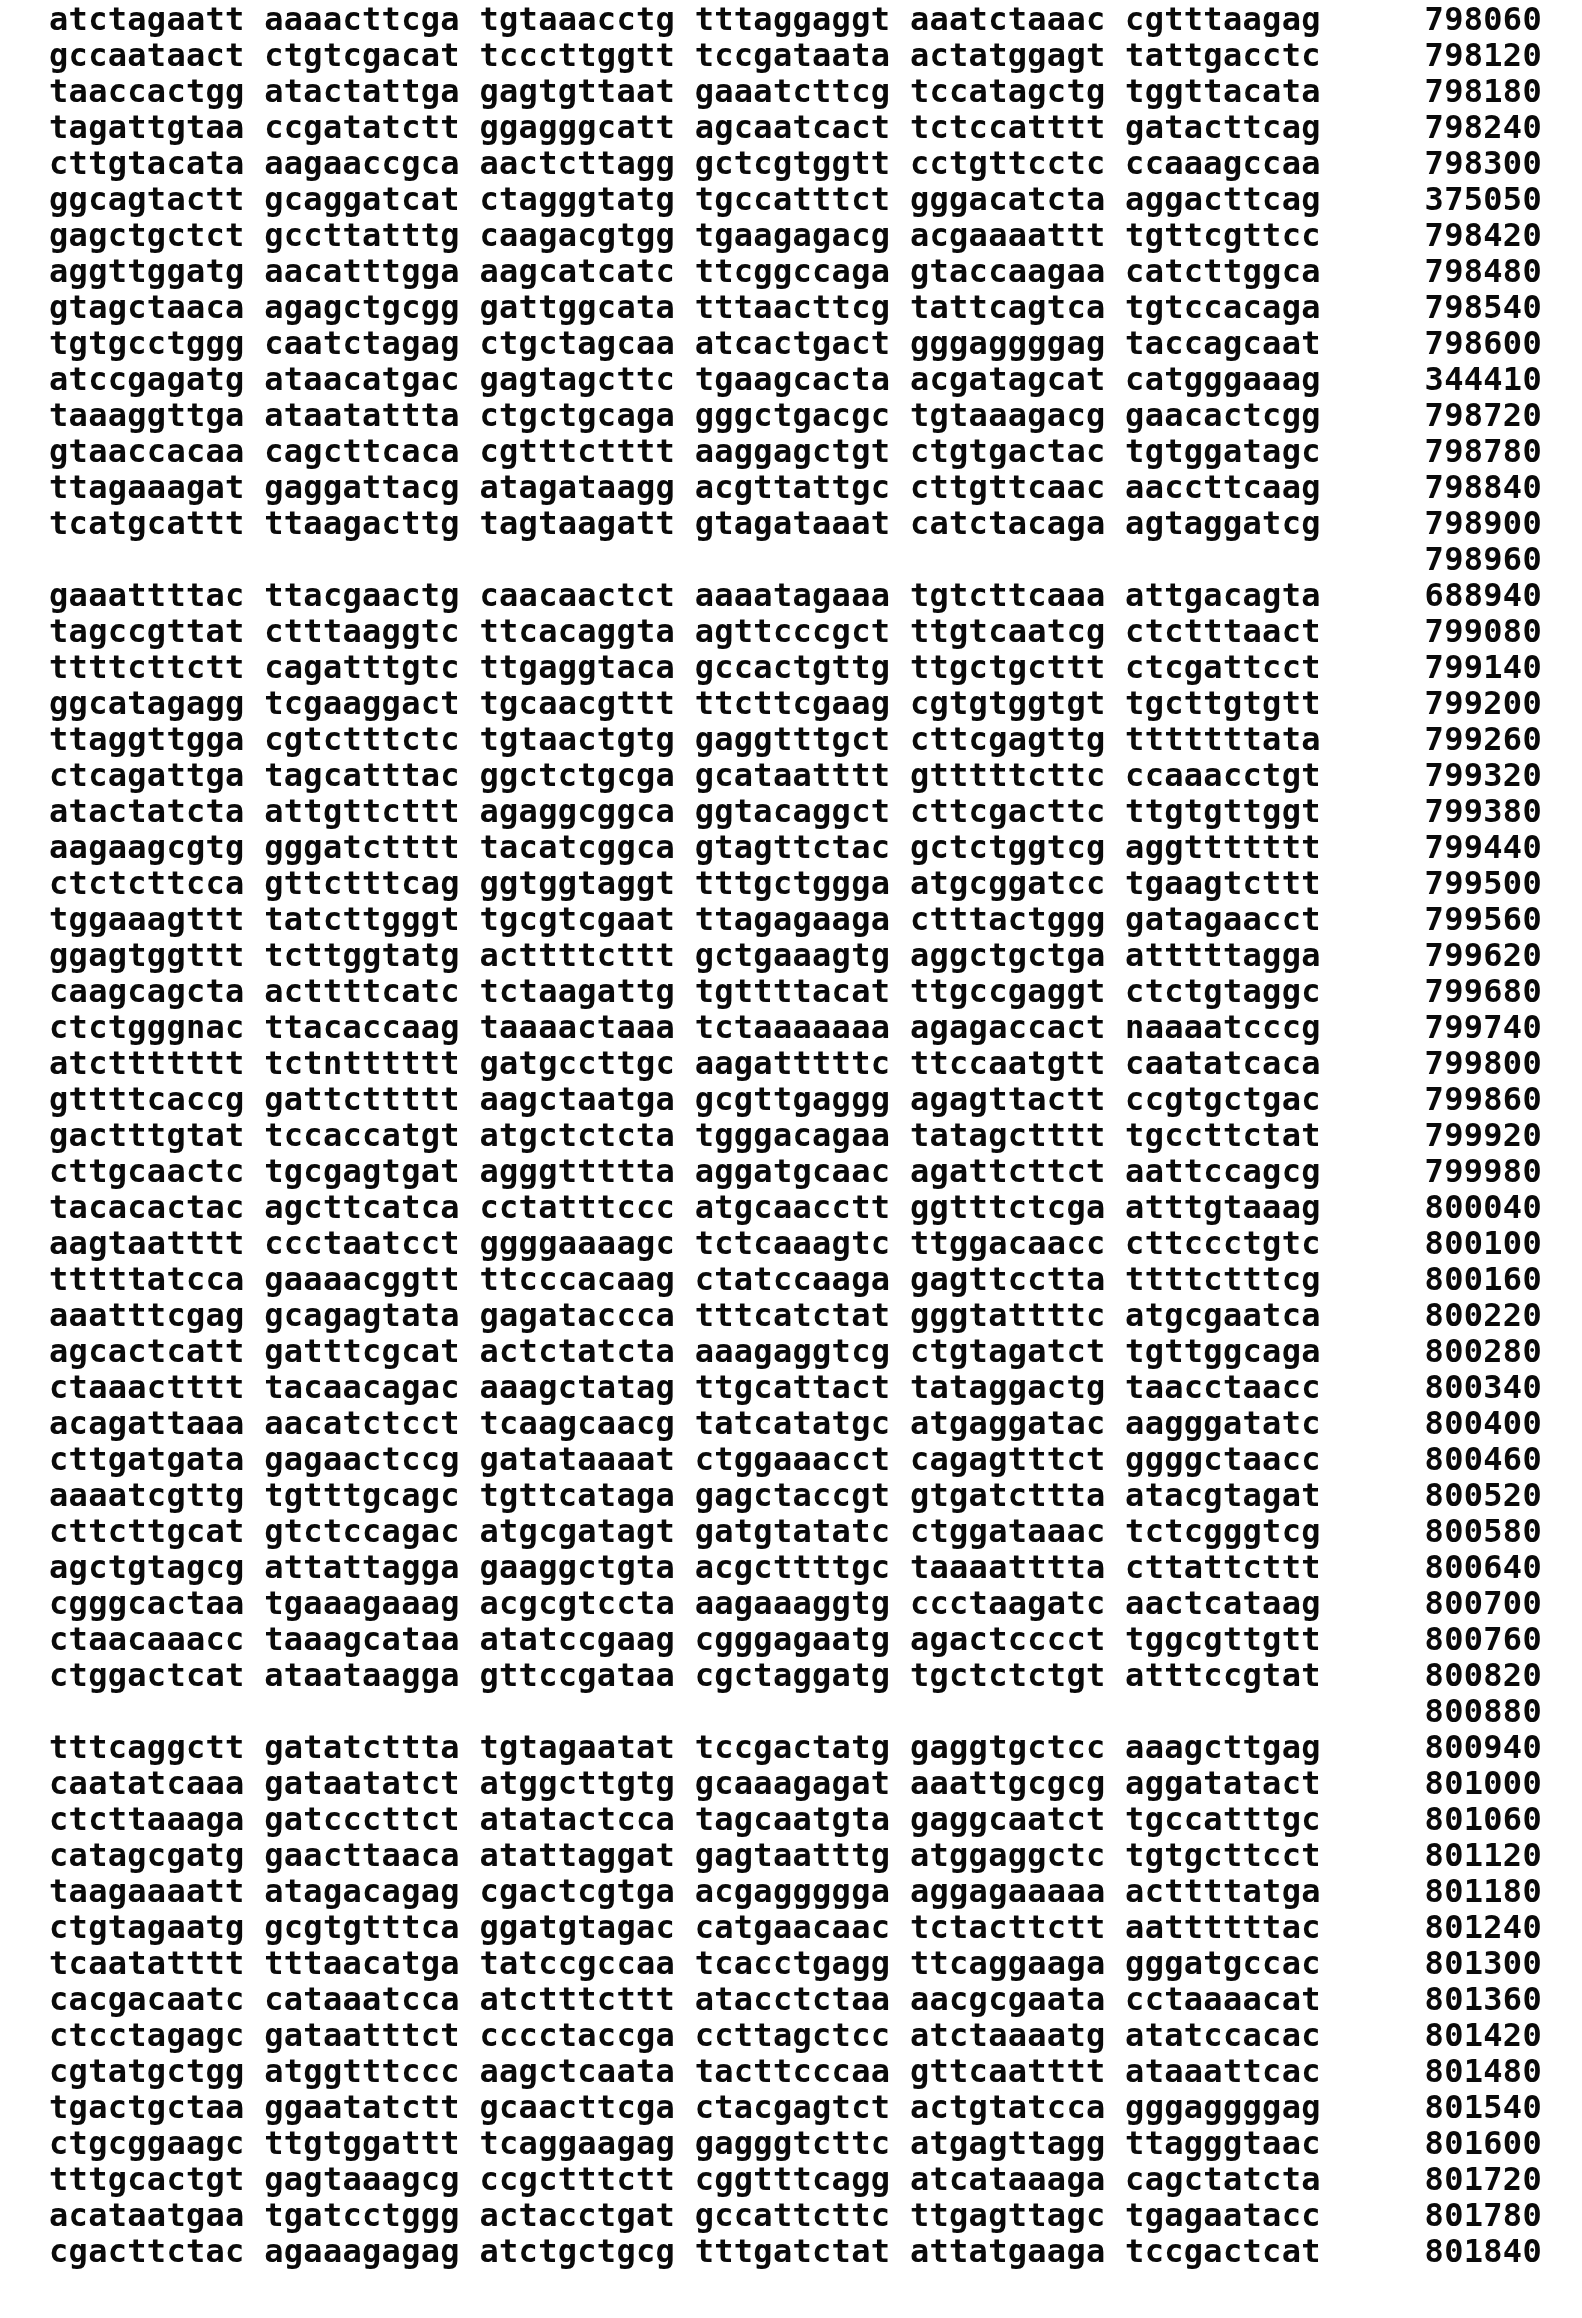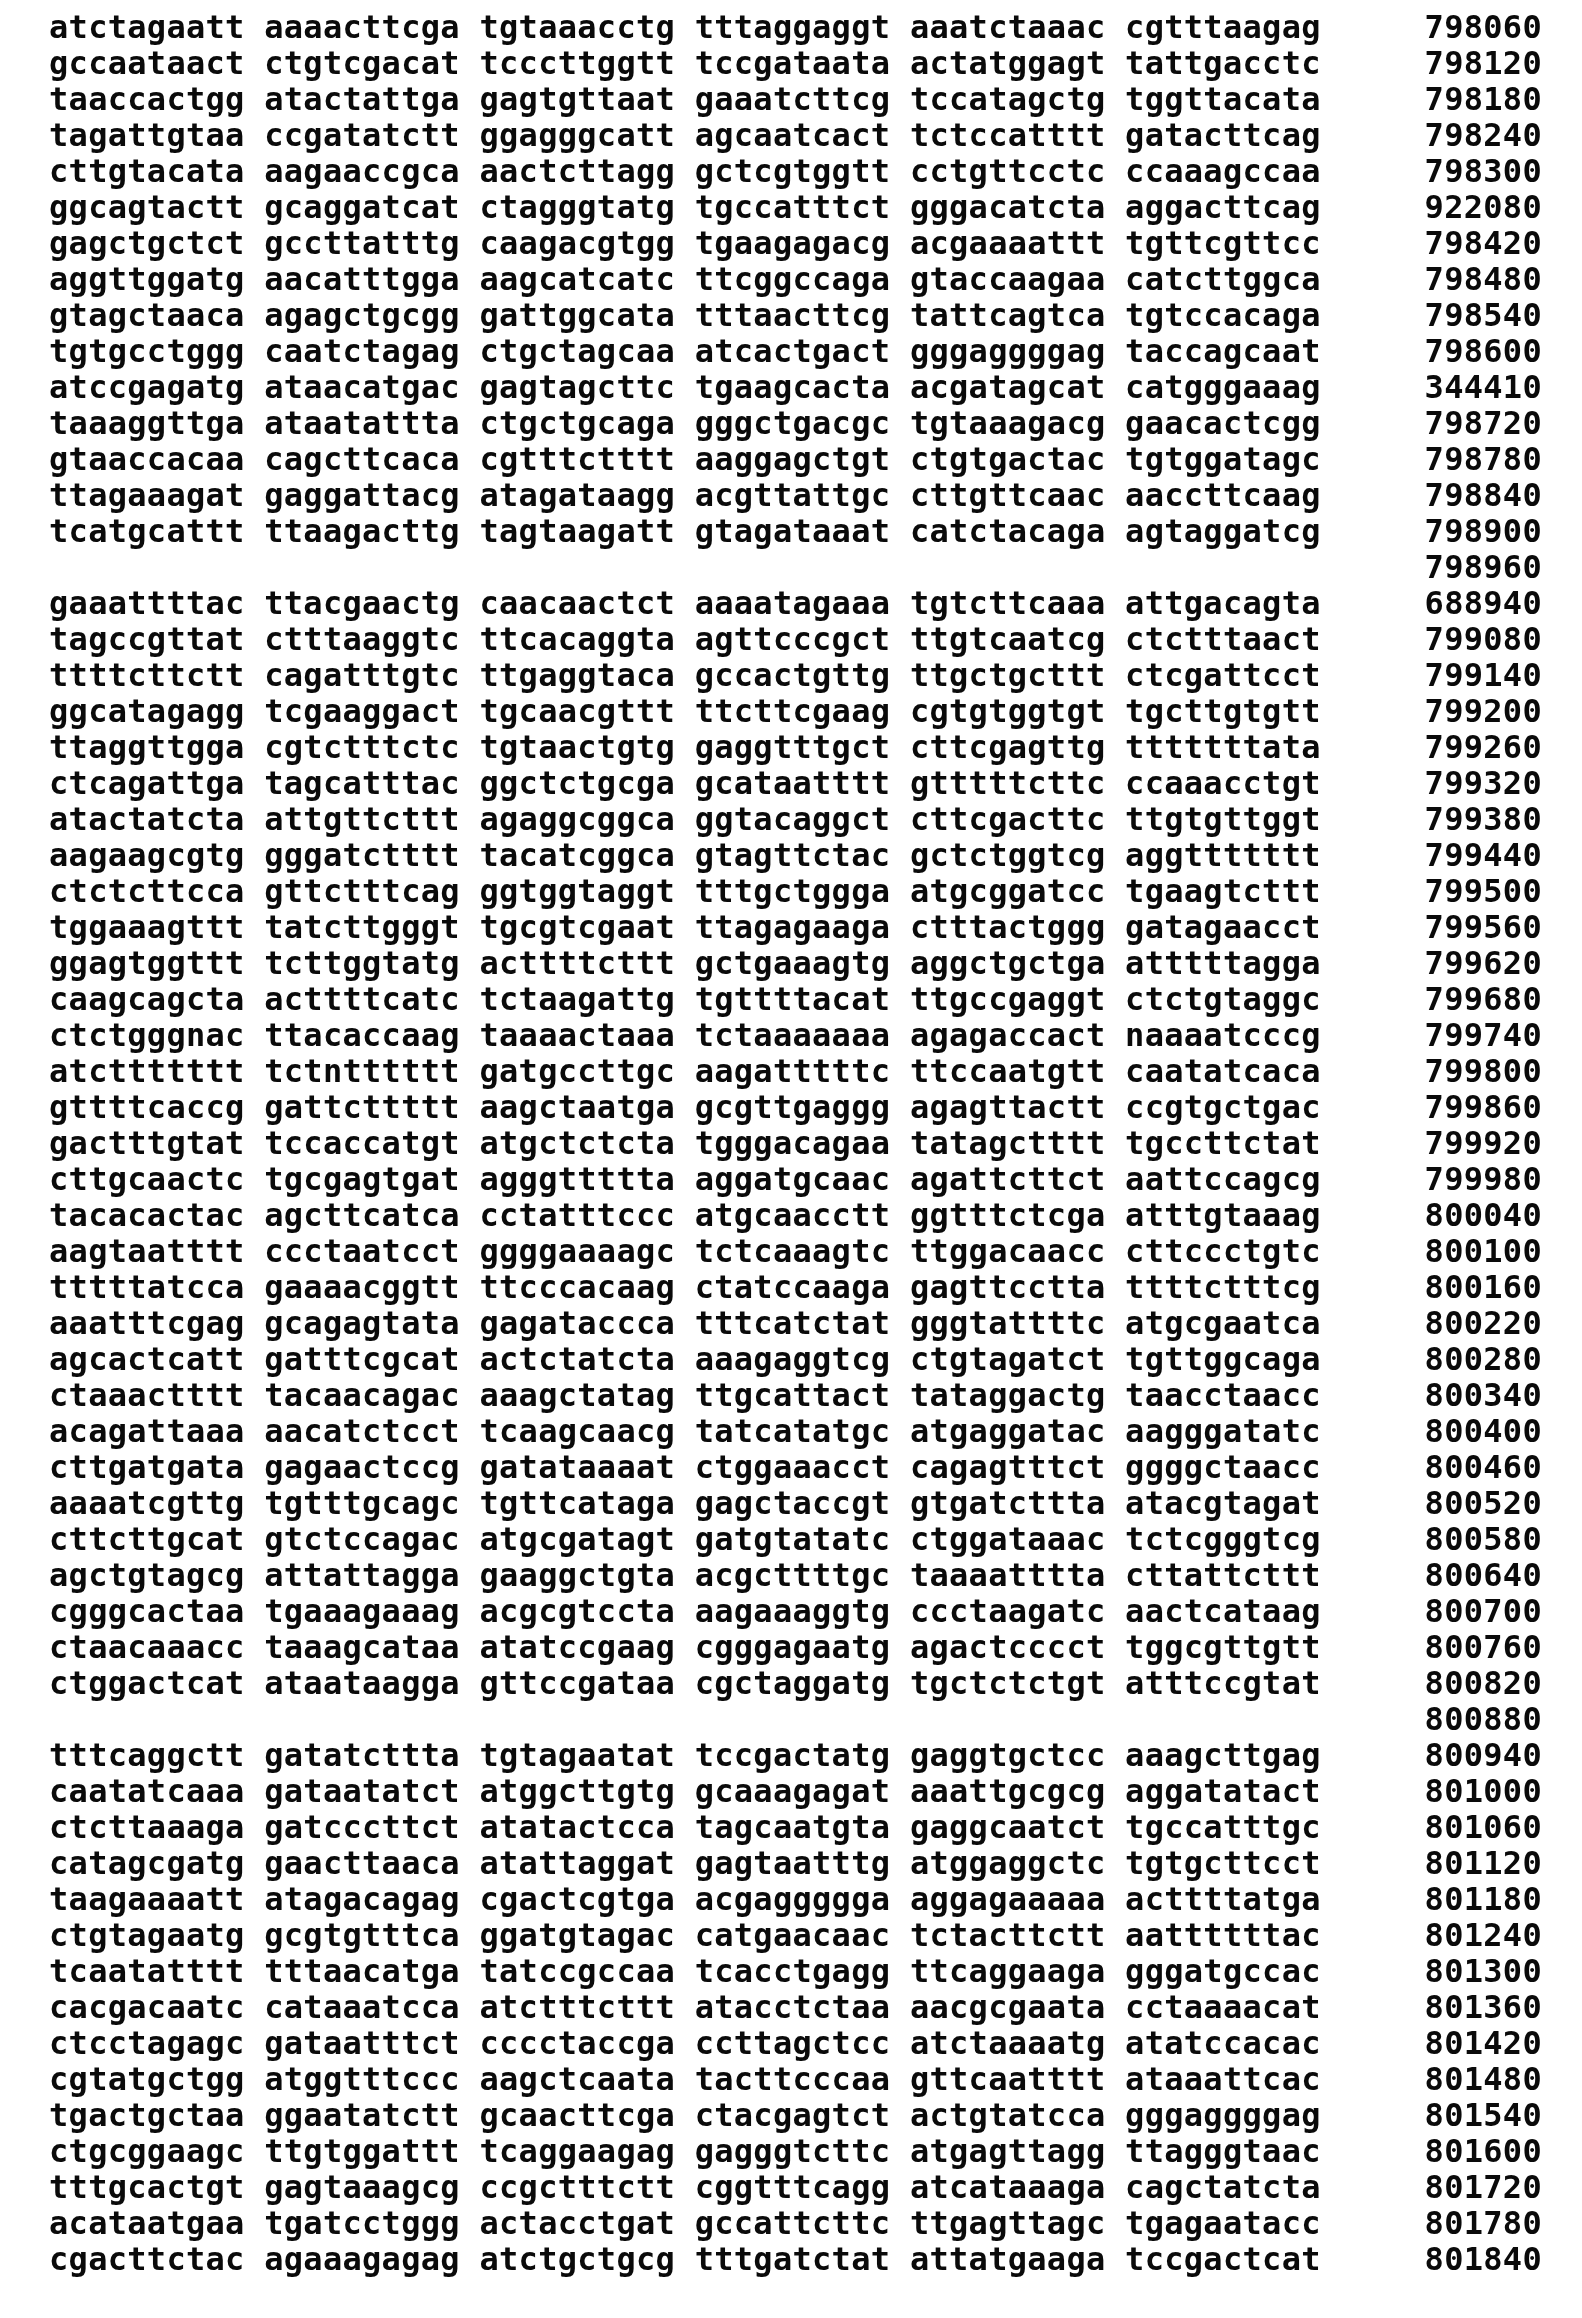--- a/index.html
+++ b/index.html
@@ -6,21 +6,21 @@
     margin: 0;
     padding: 0;
     background: #ffffff;
   }
   .page {
     position: relative;
     width: 1582px;
     height: 2319px;
     background: #ffffff;
     box-sizing: border-box;
-    padding-top: 9px;
+    padding-top: 1px;
     overflow: hidden;
   }
   .seq-row {
     display: flex;
     align-items: center;
     height: 36px;
     padding-left: 49px;
     padding-right: 40px;
     white-space: pre;
   }
@@ -61,21 +61,21 @@
     <span class="seq-pos">798240</span>
   </div>
 
   <div class="seq-row">
     <span class="seq-bases">cttgtacata aagaaccgca aactcttagg gctcgtggtt cctgttcctc ccaaagccaa</span>
     <span class="seq-pos">798300</span>
   </div>
 
   <div class="seq-row">
     <span class="seq-bases">ggcagtactt gcaggatcat ctagggtatg tgccatttct gggacatcta aggacttcag</span>
-    <span class="seq-pos">922080</span>
+    <span class="seq-pos">375050</span>
   </div>
 
   <div class="seq-row">
     <span class="seq-bases">gagctgctct gccttatttg caagacgtgg tgaagagacg acgaaaattt tgttcgttcc</span>
     <span class="seq-pos">798420</span>
   </div>
 
   <div class="seq-row">
     <span class="seq-bases">aggttggatg aacatttgga aagcatcatc ttcggccaga gtaccaagaa catcttggca</span>
     <span class="seq-pos">798480</span>

